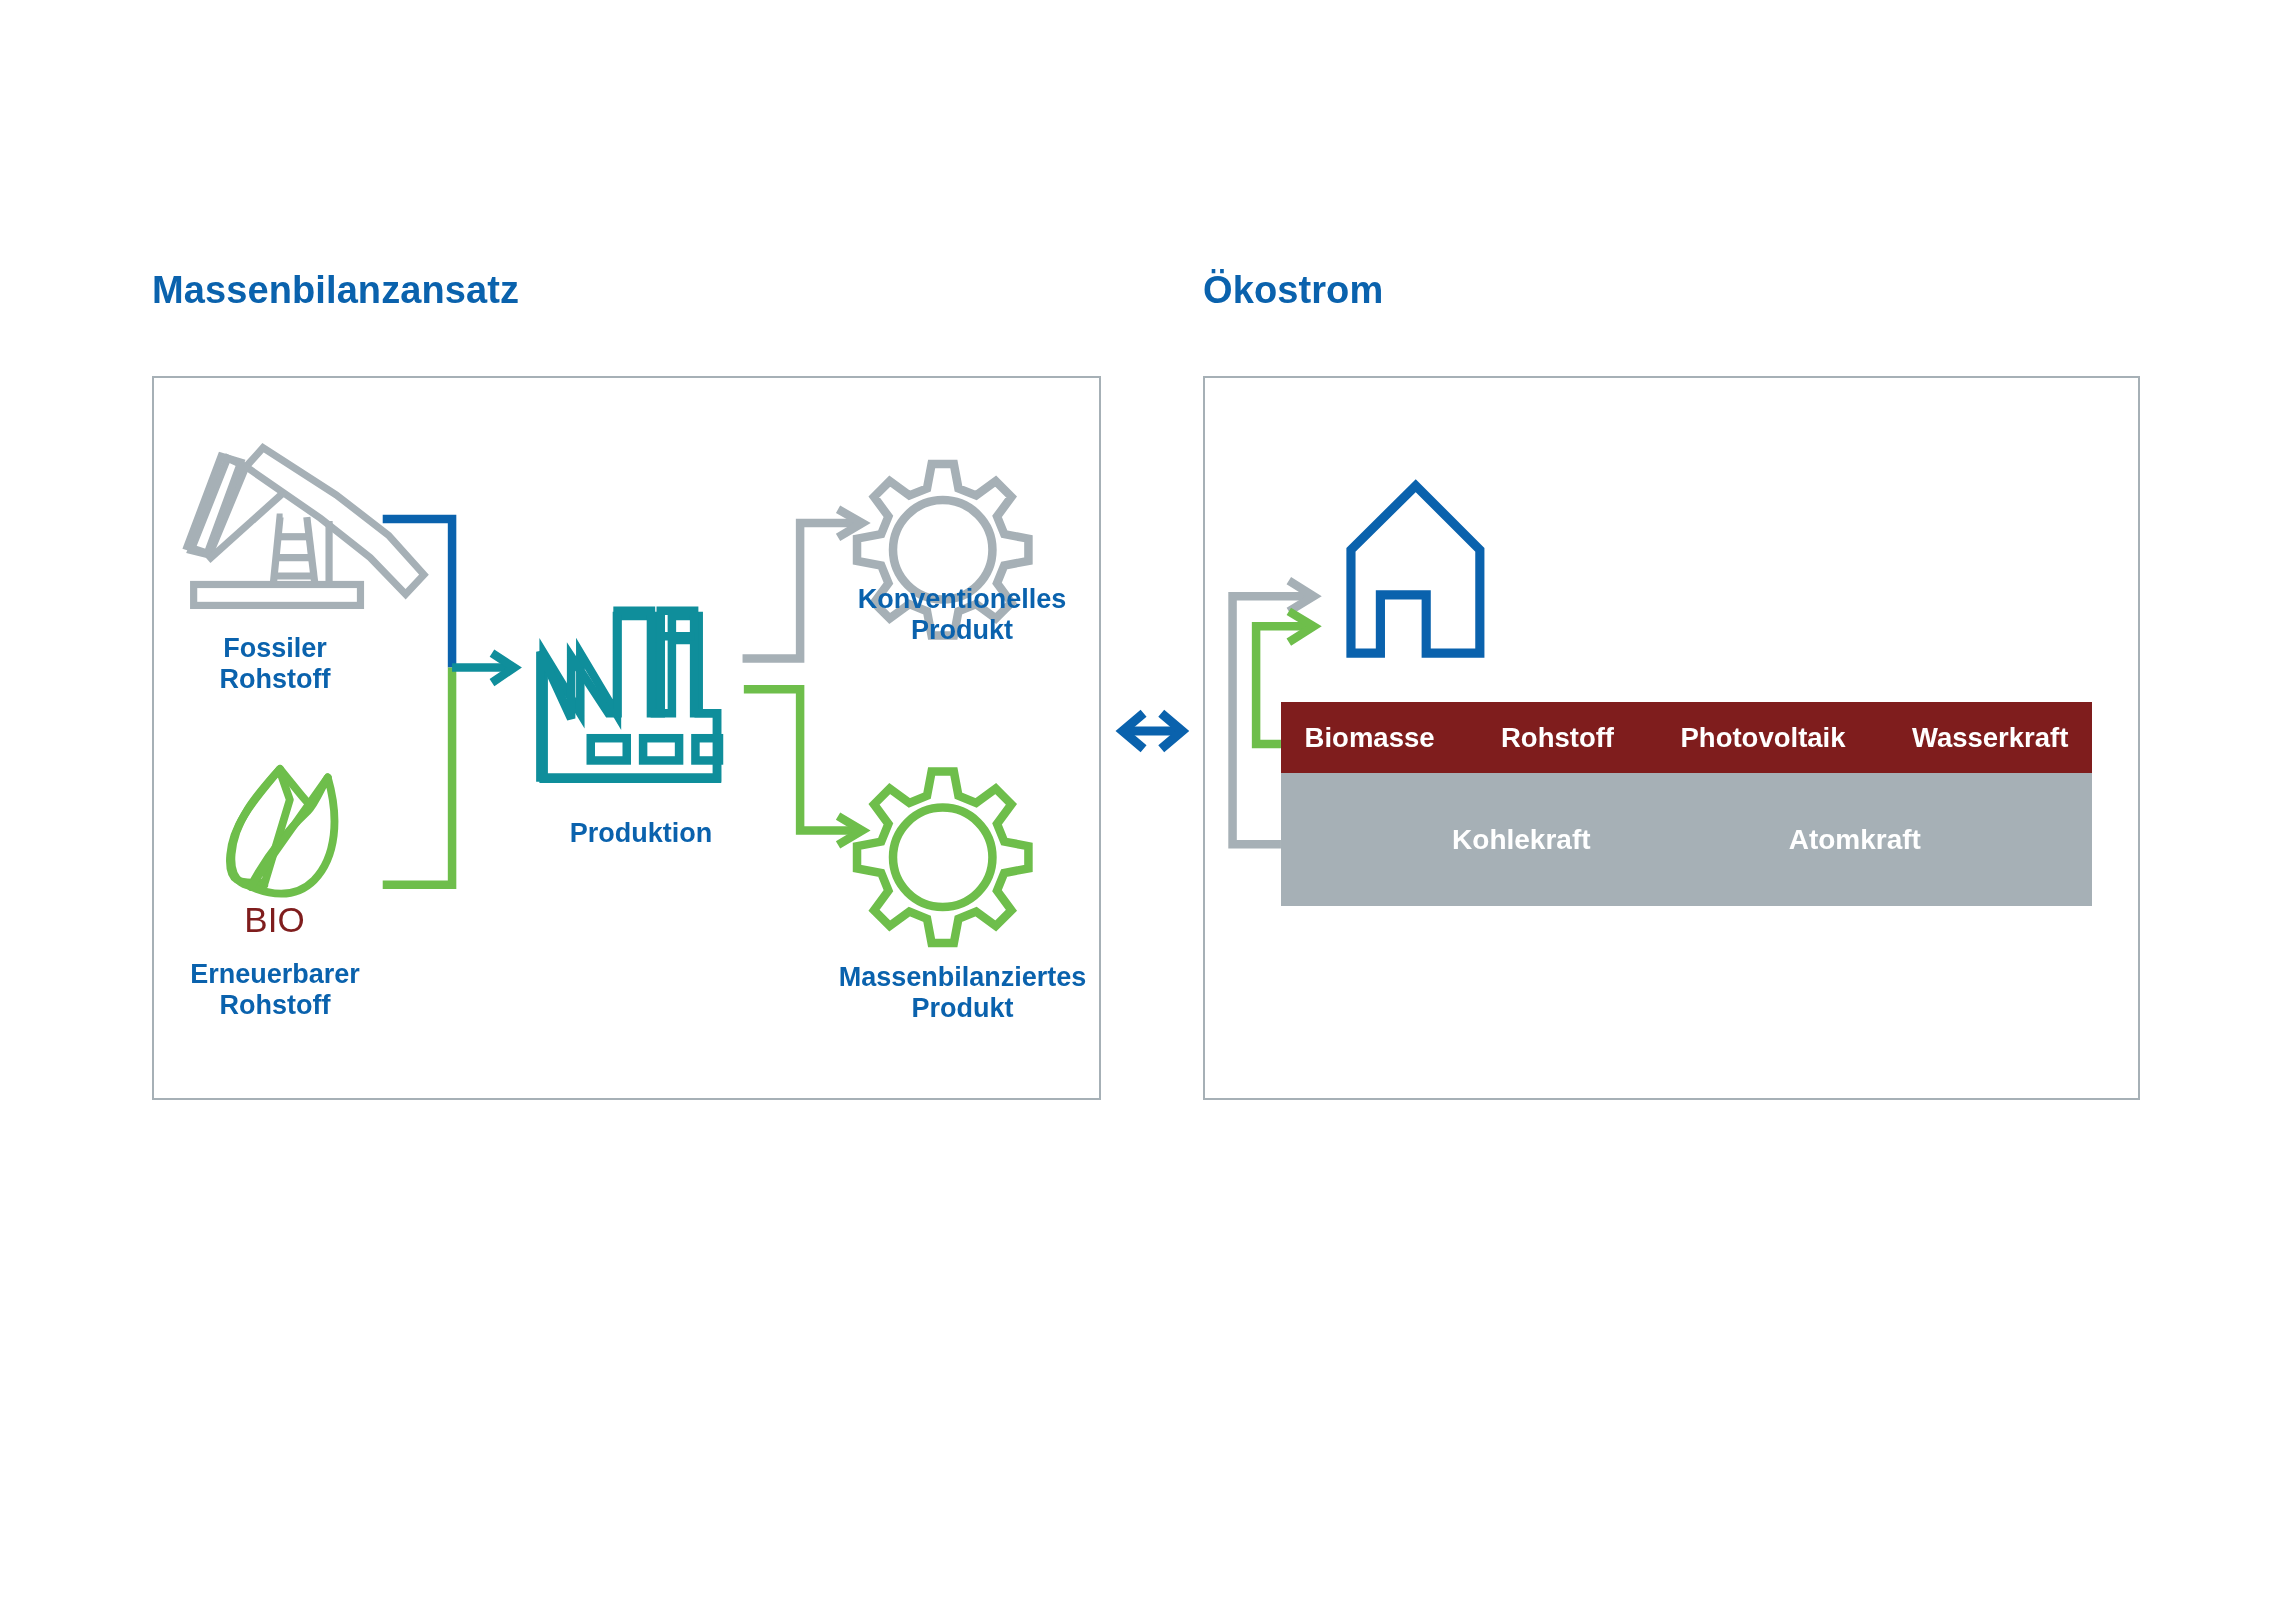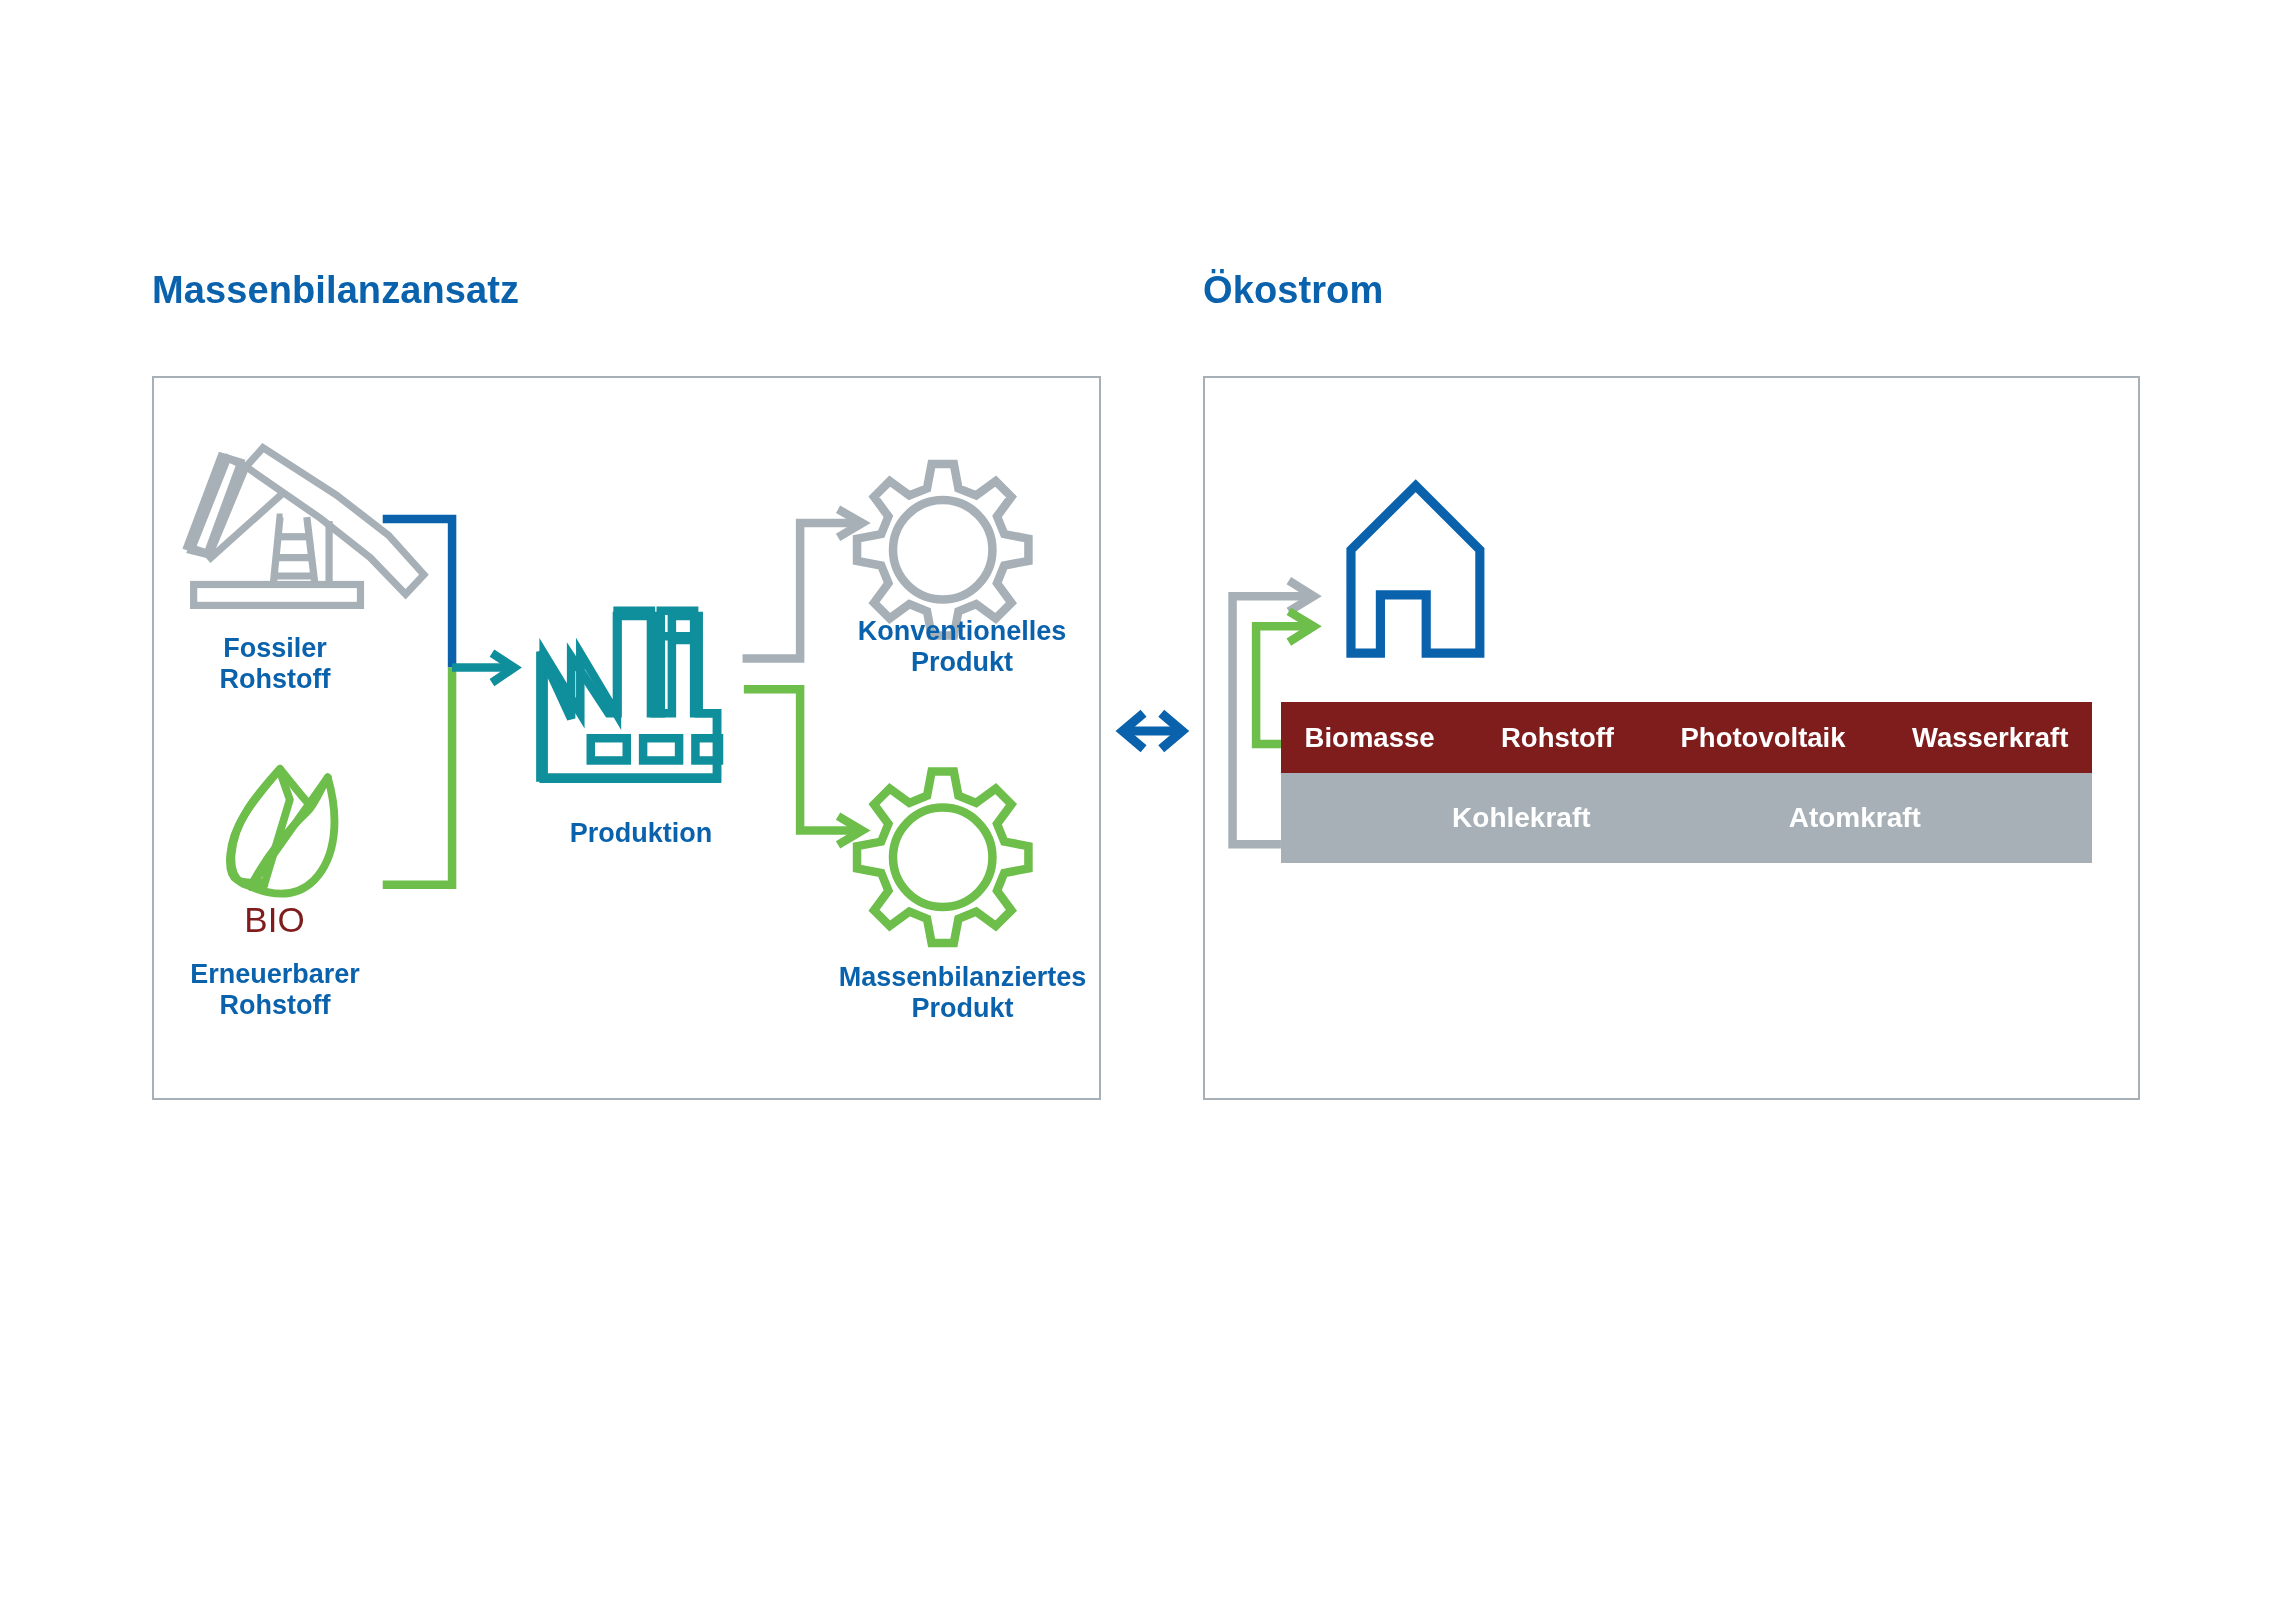--- a/index.html
+++ b/index.html
@@ -55,38 +55,38 @@
     line-height: 1.16;
     text-align: center;
     white-space: pre-line;
   }
 
   #cap-fossil      { left: 131px;  top: 633px;  width: 288px; }
   #cap-bio-word    { left: 170px;  top: 900px; width: 209px;
                      color: #7f1d1d; font-weight: normal; font-size: 35px; }
   #cap-renewable   { left: 105px;  top: 959px; width: 340px; }
   #cap-production  { left: 458px;  top: 818px; width: 366px; }
-  #cap-conv        { left: 772px; top: 616px;  width: 380px; }
+  #cap-conv        { left: 772px; top: 584px;  width: 380px; }
   #cap-massbal     { left: 753px; top: 962px; width: 419px; }
 
   
   .bar {
     position: absolute;
     display: flex;
     align-items: center;
     box-sizing: border-box;
   }
   #bar-green {
     left: 1281px; top: 702px; width: 811px; height: 71px;
     background: #7f1d1d;
     justify-content: space-between;
     padding: 0 23.6px;
   }
   #bar-gray {
-    left: 1281px; top: 773px; width: 811px; height: 90px;
+    left: 1281px; top: 773px; width: 811px; height: 133px;
     background: #a6b0b6;
     justify-content: space-around;
     padding: 0 72px;
   }
   .bar-label {
     color: #ffffff;
     font-weight: bold;
     font-size: 27.5px;
     white-space: nowrap;
     line-height: 1;

